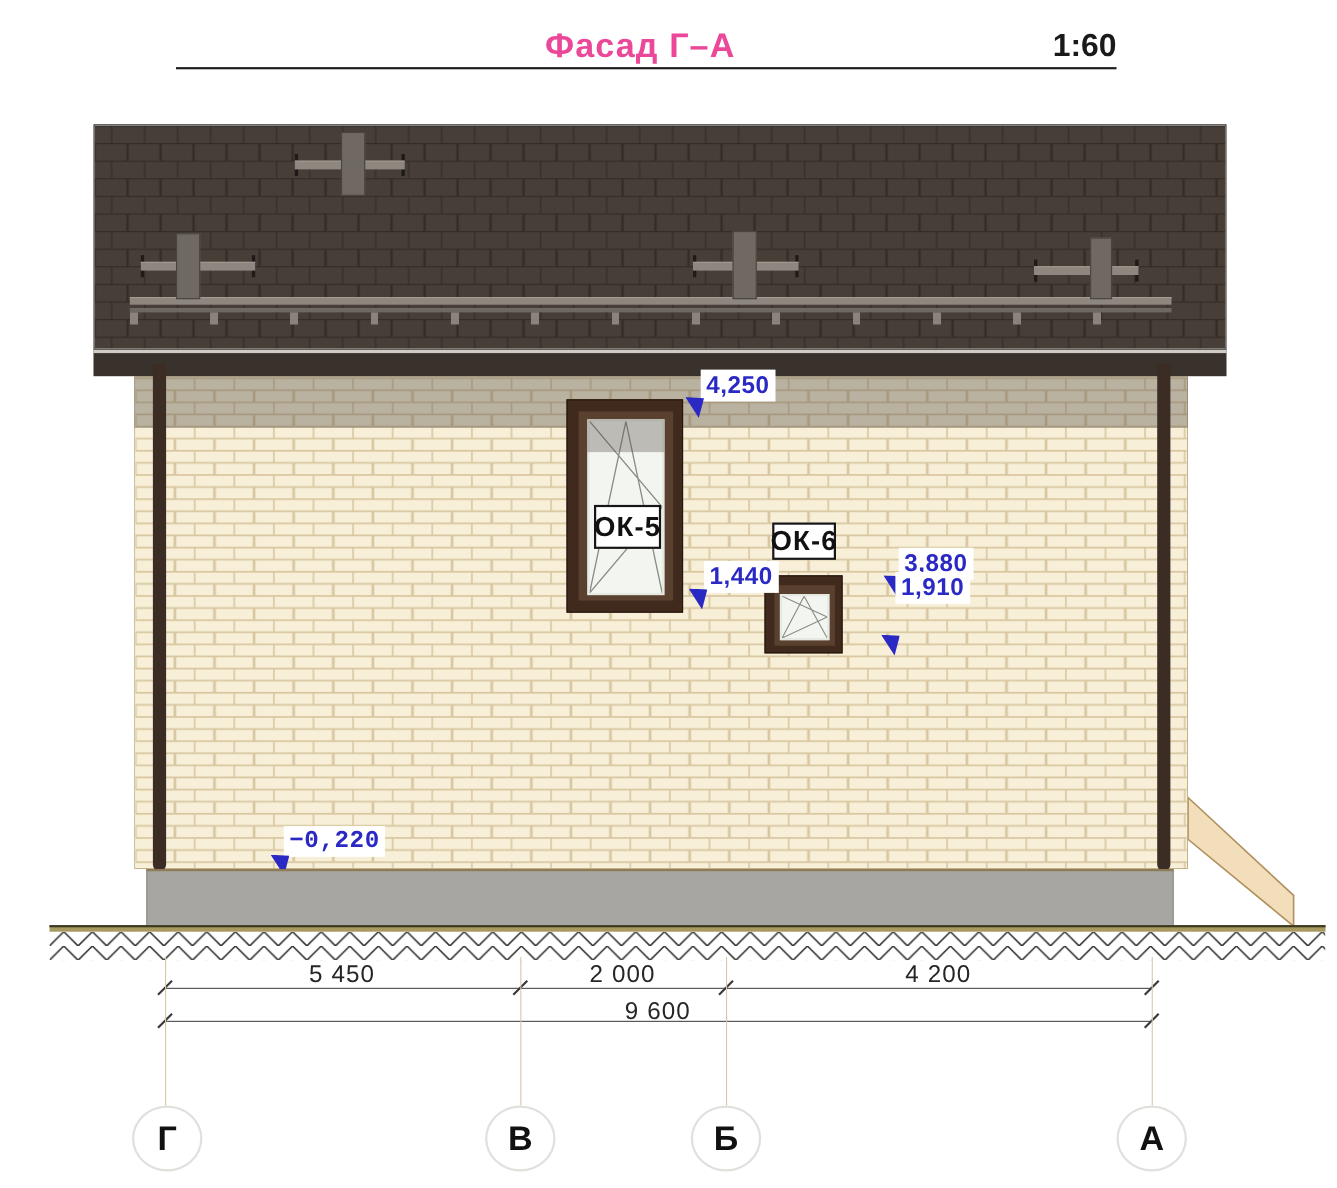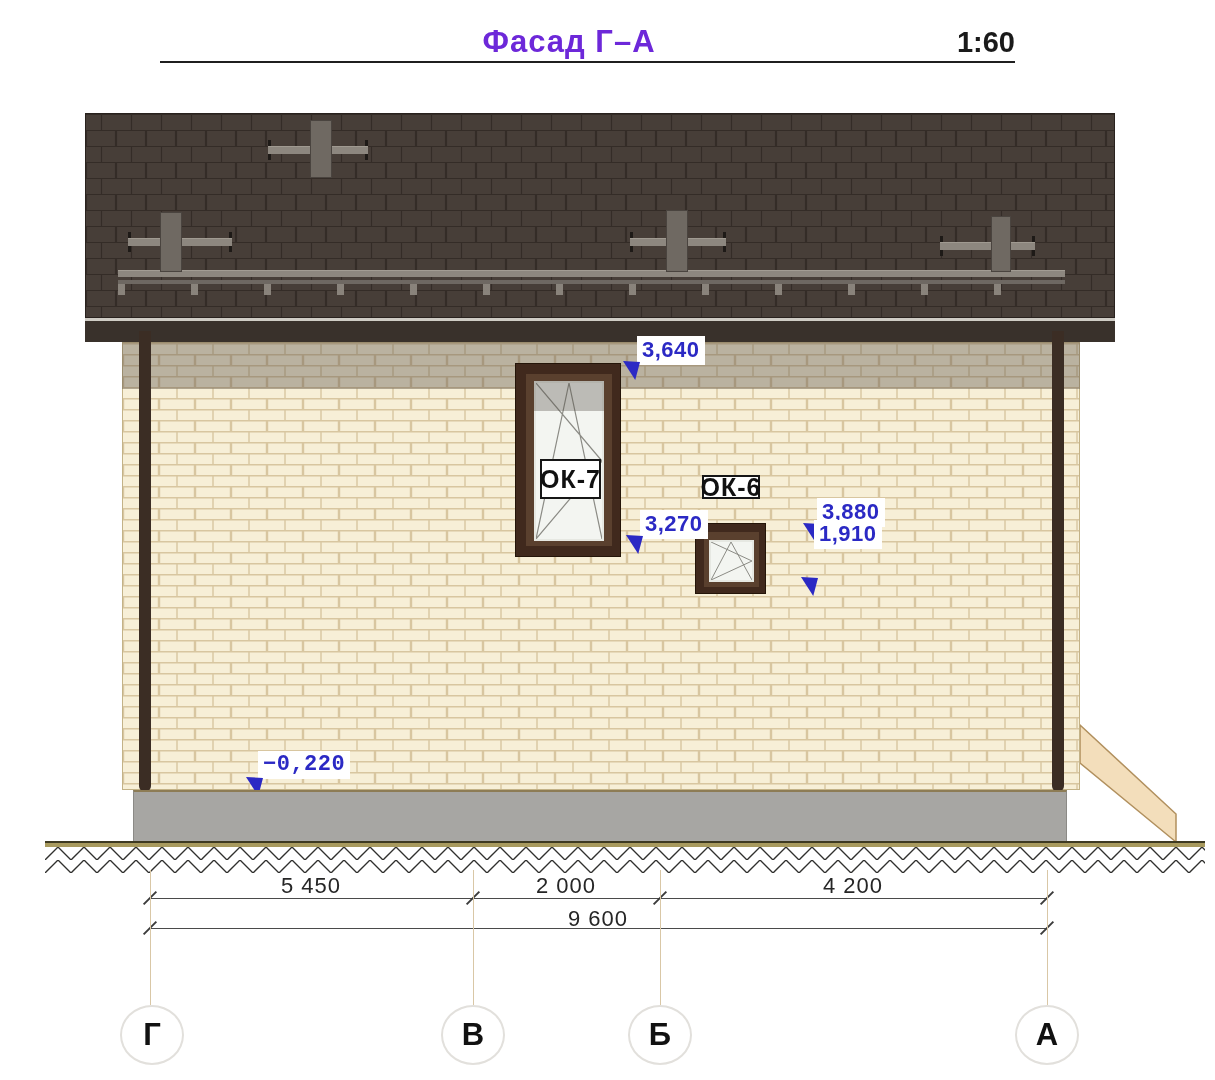--- a/index.html
+++ b/index.html
@@ -1,22 +1,22 @@
 <!DOCTYPE html>
 <html><head>
 <meta charset="utf-8">
 <style>
   html,body{margin:0;padding:0;background:#ffffff;}
   .sheet{position:relative;width:1215px;height:1080px;background:#ffffff;overflow:hidden;
          font-family:"Liberation Sans", sans-serif;color:#1c1c1c;}
   .abs{position:absolute;}
 
   
-  .title{position:absolute;left:429px;top:24px;width:280px;text-align:center;
-         font-size:31px;font-weight:600;letter-spacing:1px;color:#6d28d9;}
+  .title{position:absolute;left:442px;top:24px;width:280px;text-align:center;
+         font-size:31px;font-weight:600;letter-spacing:1px;color:#ec4899;}
   .scale{position:absolute;left:930px;top:26px;width:85px;text-align:right;
          font-size:29px;font-weight:600;color:#1a1a1a;}
   .title-underline{position:absolute;left:160px;top:61px;width:855px;height:2px;background:#1f1f1f;}
 
   
   .roof{position:absolute;left:85px;top:113px;width:1030px;height:205px;
         border:1px solid #29221e;box-sizing:border-box;}
   .fascia{position:absolute;left:85px;top:318px;width:1030px;height:24px;
           background:#39312b;border-top:3px solid #cfccc5;box-sizing:border-box;}
   .snowrail{position:absolute;left:118px;top:268px;width:947px;height:30px;}
@@ -143,39 +143,39 @@
   <div class="win" style="left:515px;top:363px;width:106px;height:194px;">
     <div class="reveal" style="left:10px;top:10px;width:86px;height:172px;"></div>
     <div class="glass" style="left:18px;top:17px;width:70px;height:160px;">
       <svg width="66" height="156" viewBox="0 0 66 156">
         <path d="M0 156 L33 0 L66 156 M0 0 L66 78 L0 156" stroke="#8b8b85" stroke-width="1.2" fill="none"></path>
       </svg>
     </div>
     <div class="glass-shadow" style="left:18px;top:17px;width:70px;height:30px;"></div>
   </div>
   <div class="winlabel" style="left:540px;top:459px;width:61px;height:40px;">
-    <span>ОК-7</span>
+    <span>ОК-5</span>
   </div>
 
   <div class="win" style="left:695px;top:523px;width:71px;height:71px;">
     <div class="reveal" style="left:8px;top:8px;width:55px;height:55px;"></div>
     <div class="glass" style="left:13px;top:16px;width:45px;height:42px;">
       <svg width="41" height="38" viewBox="0 0 41 38">
         <path d="M0 38 L20 0 L41 38 M0 0 L41 19 L0 38" stroke="#8b8b85" stroke-width="1" fill="none"></path>
       </svg>
     </div>
   </div>
-  <div class="winlabel" style="left:702px;top:475px;width:58px;height:24px;">
+  <div class="winlabel" style="left:702px;top:475px;width:58px;height:34px;">
     <span>ОК-6</span>
   </div>
 
-  <div class="elabel" style="left:637px;top:336px;">3,640</div>
+  <div class="elabel" style="left:637px;top:336px;">4,250</div>
   <div class="etri" style="left:623px;top:361px;"></div>
 
-  <div class="elabel" style="left:640px;top:510px;">3,270</div>
+  <div class="elabel" style="left:640px;top:510px;">1,440</div>
   <div class="etri" style="left:626px;top:535px;"></div>
 
   <div class="elabel" style="left:817px;top:498px;">3,880</div>
   <div class="etri" style="left:803px;top:523px;"></div>
 
   <div class="elabel" style="left:814px;top:520px;">1,910</div>
   <div class="etri" style="left:801px;top:577px;"></div>
 
   <div class="elabel" style="left:258px;top:751px;font-family:Liberation Mono, monospace;">−0,220</div>
   <div class="etri" style="left:246px;top:777px;"></div>

